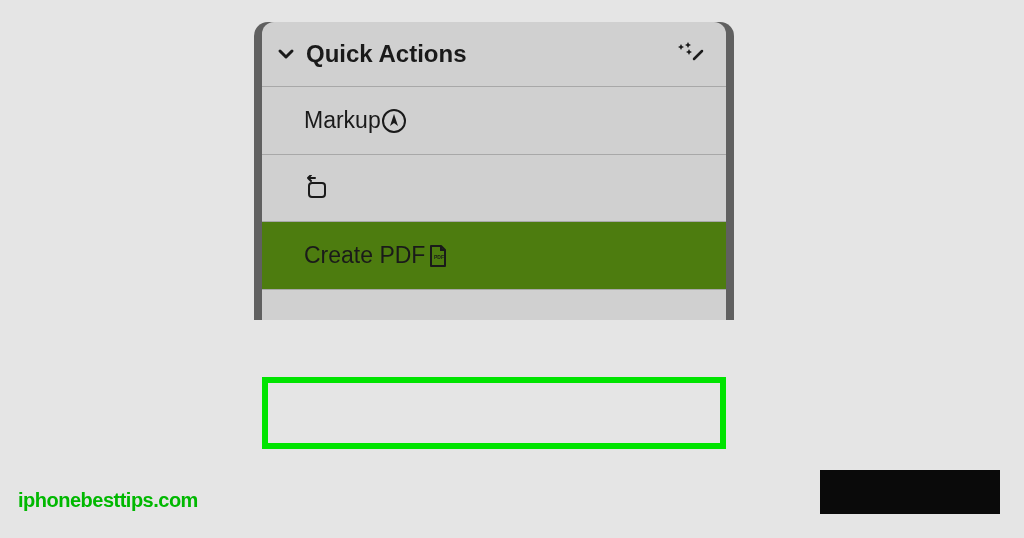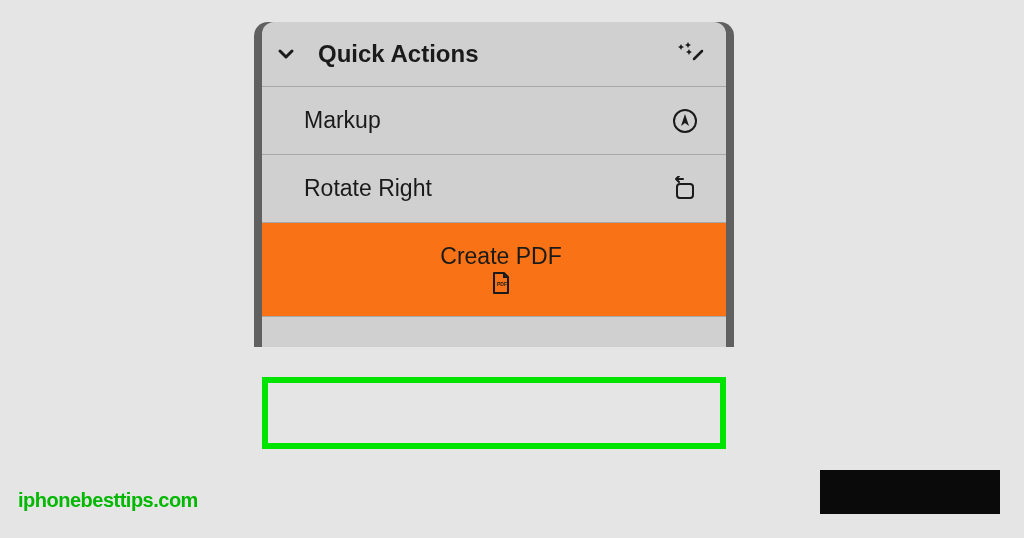--- a/index.html
+++ b/index.html
@@ -30,41 +30,39 @@
     .menu-header {
       display: flex;
       align-items: center;
       justify-content: space-between;
       padding: 18px 22px 18px 14px;
       border-bottom: 1px solid #a8a8a8;
     }
     .header-left {
       display: flex;
       align-items: center;
-      gap: 22px;
+      gap: 10px;
     }
     .header-title {
       font-size: 24px;
       font-weight: 600;
       color: #1a1a1a;
     }
     .menu-item {
       display: flex;
       align-items: center;
-      justify-content: space-between;
       padding: 20px 28px 20px 42px;
       border-bottom: 1px solid #a8a8a8;
       background: #d0d0d0;
       font-size: 23px;
       color: #1a1a1a;
     }
     .menu-item.highlighted {
-      background: #f97316;
+      background: #4d7c0f;
       position: relative;
-      flex-direction: column;
     }
     .highlight-box {
       position: absolute;
       left: 262px;
       top: 377px;
       width: 464px;
       height: 72px;
       border: 6px solid #00e400;
       pointer-events: none;
       z-index: 10;
@@ -137,21 +135,20 @@
     <div class="menu-item">
       <span>Markup</span>
       <svg class="icon-svg" viewBox="0 0 26 26">
         <circle cx="13" cy="13" r="11"></circle>
         <path d="M13 6 L9 18 L13 15 L17 18 Z" fill="#1a1a1a" stroke="none"></path>
       </svg>
     </div>
 
 
     <div class="menu-item">
-      <span>Rotate Right</span>
       <svg class="icon-svg" viewBox="0 0 26 26">
         <rect x="5" y="8" width="16" height="14" rx="3"></rect>
         <path d="M7 5 L4 2 M4 2 L7 -1 M4 2 L11 2" stroke-linecap="round" stroke-linejoin="round" transform="translate(0,1)"></path>
       </svg>
     </div>
 
     <div class="menu-item highlighted">
       <span>Create PDF</span>
       <svg class="icon-svg" viewBox="0 0 26 26">
         <path d="M6 3 L16 3 L20 7 L20 23 L6 23 Z" stroke-linejoin="round"></path>

